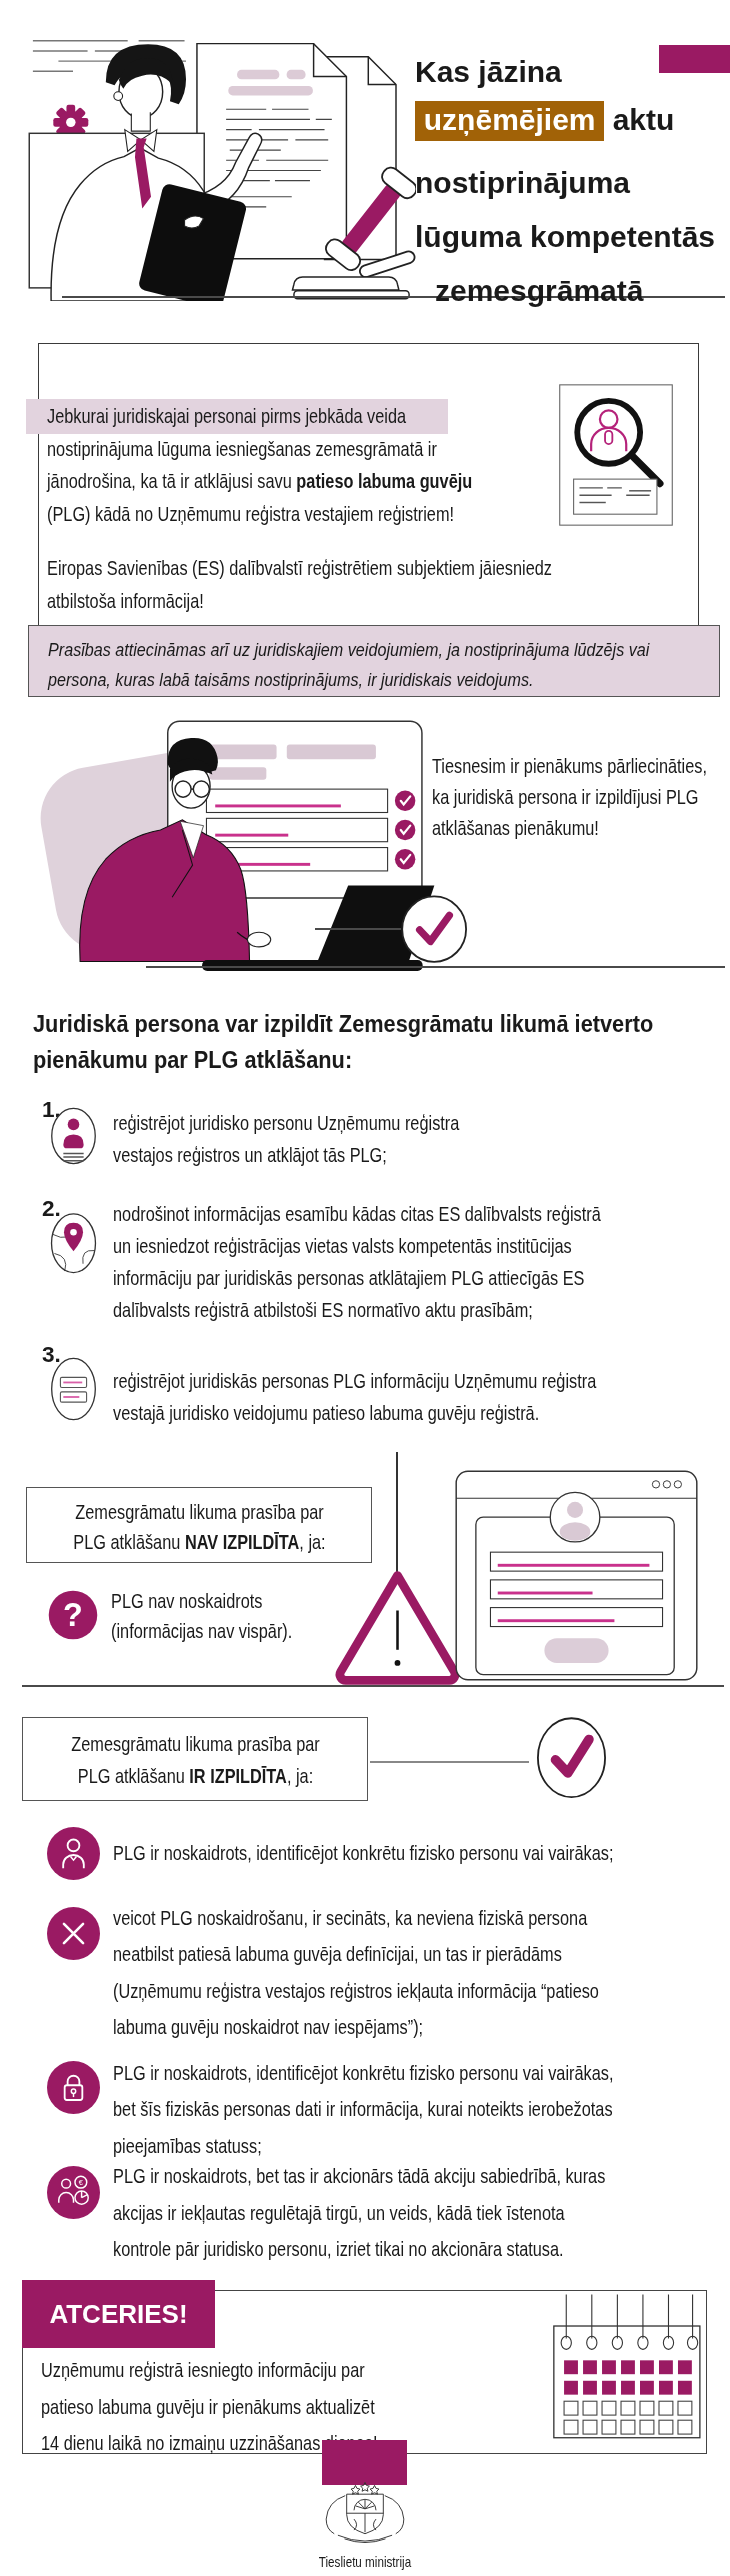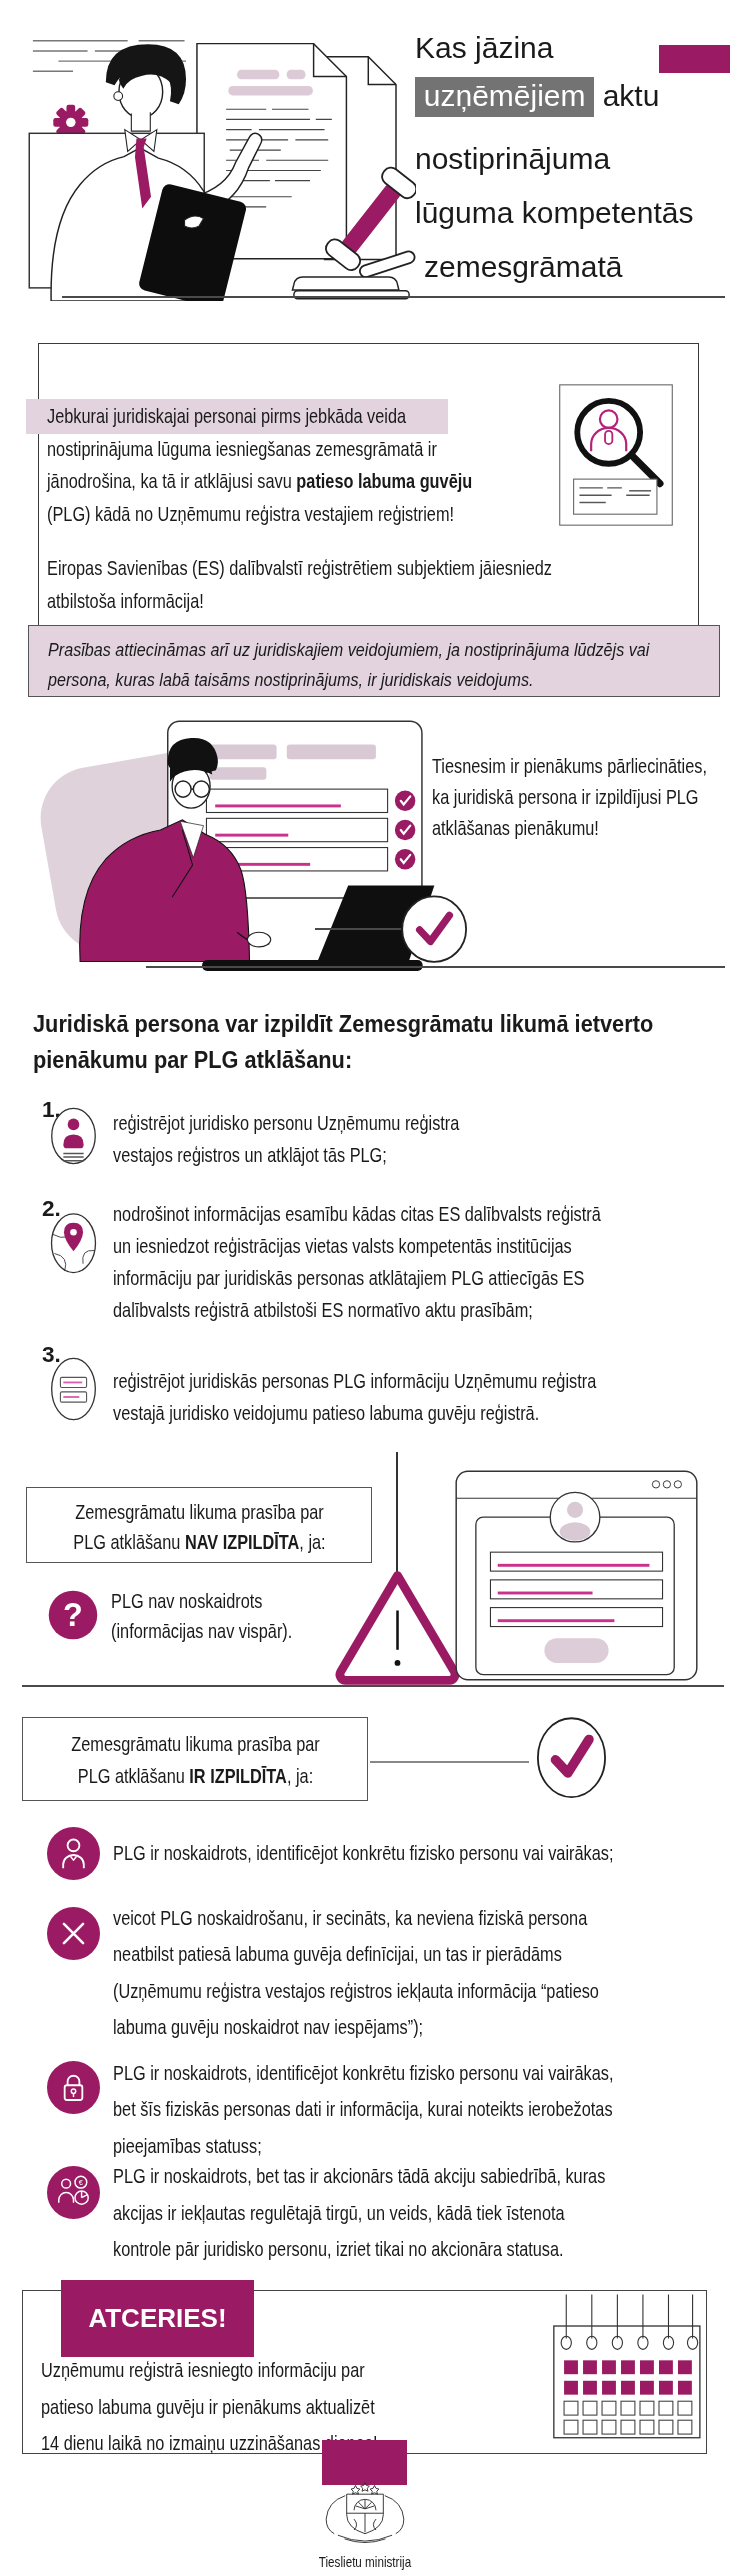--- a/index.html
+++ b/index.html
@@ -4,22 +4,22 @@
 <style>
   html,body{margin:0;padding:0;background:#fff;}
   #canvas{position:relative;width:730px;height:2576px;background:#fff;overflow:hidden;
           font-family:"Liberation Sans",sans-serif;color:#1a1a1a;}
   .abs{position:absolute;}
   .bl{position:absolute;white-space:nowrap;font-size:20.4px;letter-spacing:0;
       transform:scaleX(0.80);transform-origin:0 50%;line-height:25px;}
   .bl b{font-weight:bold;}
   .bl-c{position:absolute;white-space:nowrap;font-size:20.4px;text-align:center;
         transform:scaleX(0.80);transform-origin:50% 50%;line-height:25px;}
-  .title-line{position:absolute;font-size:30px;font-weight:normal;white-space:nowrap;line-height:38px;}
-  .hl{background:#737373;color:#fff;padding:2.2px 8.8px 5.1px 8.8px;}
+  .title-line{position:absolute;font-size:30px;font-weight:bold;white-space:nowrap;line-height:38px;margin-top:24px;}
+  .hl{background:#a16207;color:#fff;padding:2.2px 8.8px 5.1px 8.8px;}
   .p1hl{background:#E2D3DE;}
   .sec-head{position:absolute;background:#9A1A63;color:#fff;font-weight:bold;
             display:flex;align-items:center;justify-content:center;}
   .boxed{position:absolute;border:1.5px solid #4a4a4a;background:#fff;}
   .hline{position:absolute;height:1.5px;background:#4a4a4a;}
   .ways-head{position:absolute;font-size:23.4px;font-weight:bold;white-space:nowrap;
              transform:scaleX(0.93);transform-origin:0 50%;}
   .stepnum{position:absolute;font-size:22.6px;font-weight:bold;}
   .note{font-style:italic;font-size:19px;transform:scaleX(0.85);}
   svg text{font-family:"Liberation Sans",sans-serif;}
@@ -103,21 +103,21 @@
 
   <div class="hline" style="left:62px;top:296px;width:663px;"></div>
   <div class="abs" style="left:659px;top:45px;width:72px;height:28px;background:#9A1A63;"></div>
 
   <div class="title-line" style="left:415px;top:29px;">Kas jāzina</div>
   <div class="title-line" style="left:415px;top:77px;">
     <span class="hl">uzņēmējiem</span><span> aktu</span>
   </div>
   <div class="title-line" style="left:415px;top:140px;">nostiprinājuma</div>
   <div class="title-line" style="left:415px;top:194px;">lūguma kompetentās</div>
-  <div class="title-line" style="left:424px;top:248px;">zemesgrāmatā</div>
+  <div class="title-line" style="left:435px;top:248px;">zemesgrāmatā</div>
 
   <div class="boxed" style="left:38px;top:343px;width:659px;height:282px;border-color:#3a3a3a;"></div>
 
   <svg class="abs" style="left:559px;top:384px;" width="114" height="142" viewBox="0 0 156 194">
     <rect x="1" y="1" width="154" height="192" fill="#fff" stroke="#666" stroke-width="1.5"></rect>
     <g>
       <circle cx="68" cy="48" r="12" stroke="#B5227A" stroke-width="3" fill="none"></circle>
       <path d="M44,92 V82 a24,22 0 0 1 48,0 V92" stroke="#B5227A" stroke-width="3" fill="none"></path>
       <rect x="63" y="64" width="10" height="18" rx="5" stroke="#B5227A" stroke-width="2.5" fill="none"></rect>
     </g>
@@ -337,21 +337,21 @@
     <circle cx="46" cy="22" r="8" stroke="#fff" stroke-width="2" fill="none"></circle>
     <text x="46" y="26" text-anchor="middle" font-size="10" fill="#fff">€</text>
     <circle cx="47" cy="43" r="9" stroke="#fff" stroke-width="2" fill="none"></circle>
     <path d="M47,43 V34 M47,43 L55,39" stroke="#fff" stroke-width="2" fill="none"></path>
   </svg>
   <div class="bl" style="left:113px;top:2164px;">PLG ir noskaidrots, bet tas ir akcionārs tādā akciju sabiedrībā, kuras</div>
   <div class="bl" style="left:113px;top:2201px;">akcijas ir iekļautas regulētajā tirgū, un veids, kādā tiek īstenota</div>
   <div class="bl" style="left:113px;top:2237px;">kontrole pār juridisko personu, izriet tikai no akcionāra statusa.</div>
 
   <div class="boxed" style="left:22px;top:2290px;width:683px;height:162px;border-color:#444;"></div>
-  <div class="sec-head" style="left:22px;top:2280px;width:193px;height:77px;font-size:26px;margin-left:39px;">ATCERIES!</div>
+  <div class="sec-head" style="left:22px;top:2280px;width:193px;height:68px;font-size:26px;">ATCERIES!</div>
   <div class="bl" style="left:41px;top:2358px;">Uzņēmumu reģistrā iesniegto informāciju par</div>
   <div class="bl" style="left:41px;top:2395px;">patieso labuma guvēju ir pienākums aktualizēt</div>
   <div class="bl" style="left:41px;top:2431px;">14 dienu laikā no izmaiņu uzzināšanas dienas!</div>
 
   <svg class="abs" style="left:548px;top:2293px;" width="157" height="150" viewBox="0 0 215 205">
     <rect x="8" y="45" width="200" height="153" fill="#fff" stroke="#333" stroke-width="1.8"></rect>
     <g stroke="#333" stroke-width="1.5" fill="none">
       <path d="M25,2 V62 M60,2 V62 M95,2 V62 M130,2 V62 M165,2 V62 M198,2 V62"></path>
       <ellipse cx="25" cy="68" rx="7" ry="9"></ellipse>
         <ellipse cx="60" cy="68" rx="7" ry="9"></ellipse>

